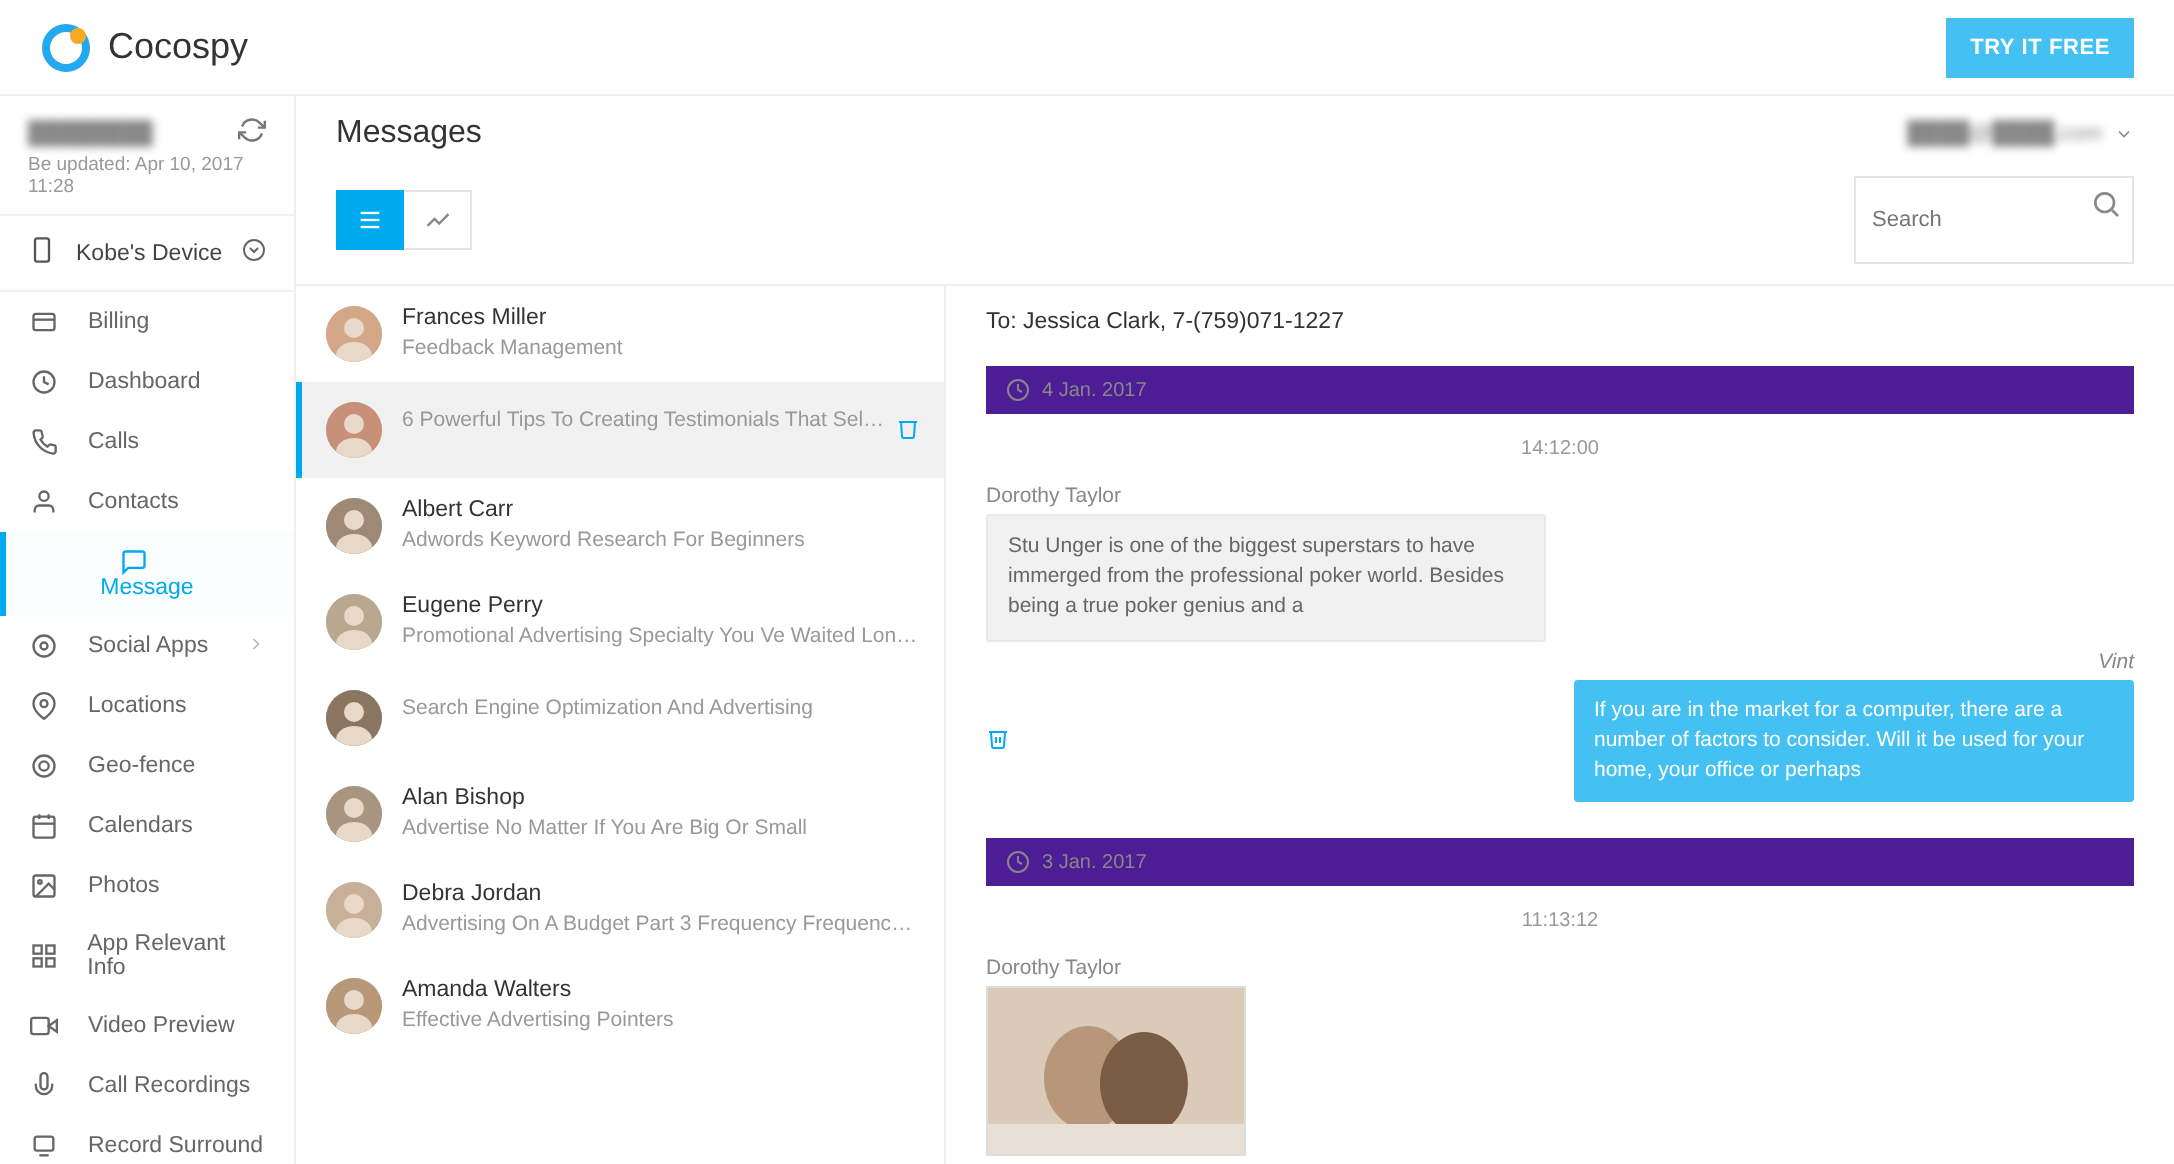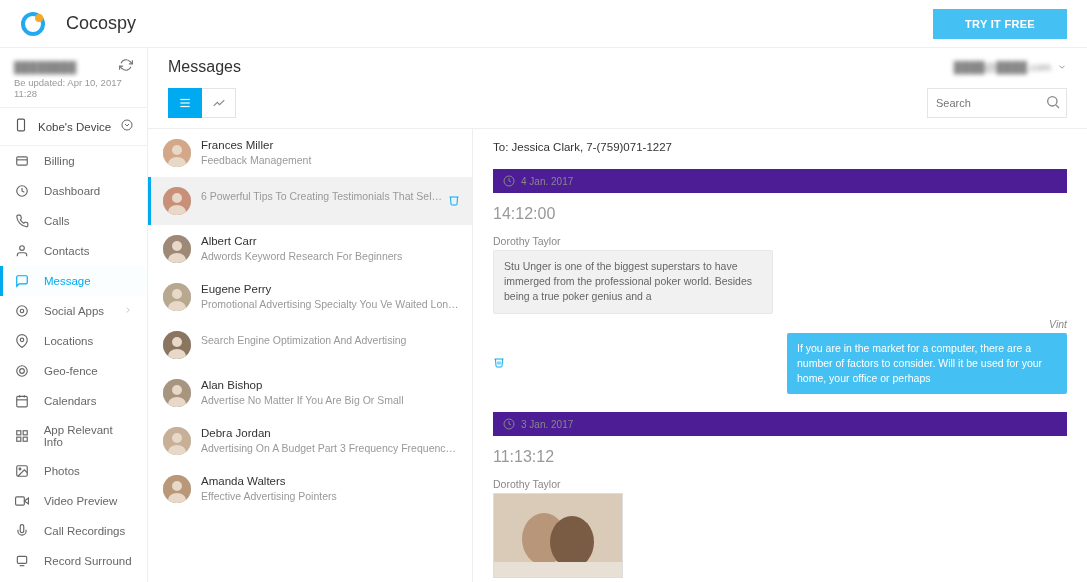--- a/index.html
+++ b/index.html
@@ -1,61 +1,61 @@
 <!DOCTYPE html>
 <html><head>
 <meta charset="utf-8">
 <style>
 * { box-sizing: border-box; margin: 0; padding: 0; }
 body { font-family: -apple-system, BlinkMacSystemFont, "Segoe UI", Helvetica, Arial, sans-serif; font-size: 12px; color: #444; background: #fff; width: 1087px; height: 582px; overflow: hidden; }
 .topbar { height: 48px; display: flex; align-items: center; padding: 0 20px; border-bottom: 1px solid #eee; }
-.logo-wrap { display: flex; align-items: center; gap: 20px; }
+.logo-wrap { display: flex; align-items: center; gap: 8px; }
 .brand { font-size: 18px; font-weight: 500; color: #333; }
-.try-btn { margin-left: auto; background: #44c1f2; color: #fff; border: none; padding: 9px 32px; font-size: 11px; font-weight: 600; letter-spacing: 0.3px; cursor: pointer; text-transform: uppercase; }
+.try-btn { margin-left: auto; background: #44c1f2; color: #fff; border: none; padding: 9px 12px; font-size: 11px; font-weight: 600; letter-spacing: 0.3px; cursor: pointer; text-transform: uppercase; }
 .main { display: flex; height: 534px; }
 .sidebar { width: 148px; border-right: 1px solid #eee; display: flex; flex-direction: column; }
 .sb-header { padding: 10px 14px 8px; }
 .sb-header-top { display: flex; align-items: center; justify-content: space-between; }
 .blurred { filter: blur(2px); color: #888; font-size: 11px; }
 .updated { font-size: 9.5px; color: #999; margin-top: 2px; }
 .refresh-icon { color: #777; cursor: pointer; }
 .device-row { display: flex; align-items: center; padding: 10px 14px; border-top: 1px solid #f0f0f0; border-bottom: 1px solid #f0f0f0; }
 .device-icon { margin-right: 10px; color: #555; }
 .device-name { flex: 1; font-size: 11.5px; color: #444; }
 .device-chev { color: #666; }
 .nav { flex: 1; overflow-y: auto; }
 .nav-item { display: flex; align-items: center; padding: 8px 14px; cursor: pointer; color: #666; font-size: 11.5px; }
-.nav-item.active { color: #00aaf0; border-left: 3px solid #00aaf0; padding-left: 11px; background: #fafeff; }
+.nav-item.active { color: #00aaf0; border-left: 3px solid #00aaf0; padding-left: 11px; background: #fafeff; flex-direction: column; }
 .nav-icon { width: 16px; margin-right: 14px; display: flex; align-items: center; justify-content: center; }
 .nav-item .chev { margin-left: auto; color: #bbb; }
 .content { flex: 1; background: #fff; overflow: hidden; }
 .content-head { display: flex; align-items: center; padding: 10px 20px 6px; }
 .page-title { font-size: 16px; font-weight: 500; color: #333; }
 .email-wrap { margin-left: auto; display: flex; align-items: center; gap: 6px; font-size: 11px; color: #888; }
 .toolbar { display: flex; align-items: center; padding: 6px 20px 10px; border-bottom: 1px solid #eee; }
 .view-btn { width: 34px; height: 30px; display: flex; align-items: center; justify-content: center; border: 1px solid #e4e4e4; cursor: pointer; background:#fff; }
 .view-btn.active { background: #00aaf0; border-color: #00aaf0; color: #fff; }
 .view-btn + .view-btn { border-left: none; }
 .search-wrap { margin-left: auto; position: relative; }
-.search-input { width: 140px; height: 30px; border: 1px solid #e4e4e4; padding: 0 30px 0 8px; font-size: 11px; color: #666; }
+.search-input { width: 140px; height: 44px; border: 1px solid #e4e4e4; padding: 0 30px 0 8px; font-size: 11px; color: #666; }
 .search-ic { position: absolute; right: 6px; top: 6px; color: #888; }
 .panels { display: flex; height: 460px; }
 .convo-list { width: 325px; border-right: 1px solid #eee; overflow-y: auto; }
 .convo { display: flex; align-items: flex-start; padding: 10px 12px; cursor: pointer; border-left: 3px solid transparent; }
 .convo.active { background: #f1f1f1; border-left-color: #00aaf0; }
 .avatar { width: 28px; height: 28px; border-radius: 50%; background: #ccc; flex-shrink: 0; margin-right: 10px; overflow: hidden; }
 .avatar svg { width: 100%; height: 100%; }
 .convo-body { flex: 1; min-width: 0; }
 .convo-name { font-size: 11.5px; color: #333; font-weight: 500; }
 .convo-prev { font-size: 10.5px; color: #999; margin-top: 3px; overflow: hidden; text-overflow: ellipsis; white-space: nowrap; }
 .convo .del { color: #00aaf0; margin-left: 4px; align-self: center; }
 .chat { flex: 1; overflow-y: auto; padding: 0 20px; position: relative; }
 .chat-to { font-size: 11.5px; color: #333; padding: 12px 0; }
 .date-sep { display: flex; align-items: center; background: #4c1d95; padding: 6px 10px; margin: 4px 0; font-size: 10px; color: #888; gap: 6px; }
-.time-center { font-size: 16px; color: #999; padding: 8px 0; }
+.time-center { text-align: center; font-size: 10px; color: #999; padding: 8px 0; }
 .sender-lbl { font-size: 10.5px; color: #888; margin: 4px 0 3px; }
 .sender-lbl.right { text-align: right; font-style: italic; }
 .bubble-row { display: flex; align-items: center; gap: 6px; }
 .bubble { max-width: 280px; padding: 8px 10px; font-size: 10.5px; line-height: 1.45; border-radius: 2px; }
 .bubble.in { background: #f1f1f1; border: 1px solid #e8e8e8; color: #666; }
 .bubble.out { background: #44c1f2; color: #fff; margin-left: auto; }
 .bubble-row.out { justify-content: flex-end; }
 .trash-small { color: #00aaf0; cursor: pointer; }
 .img-msg { width: 130px; height: 85px; background: linear-gradient(135deg,#d9c2a8,#a88b6e); border:1px solid #ddd; overflow:hidden; }
 </style>
@@ -182,37 +182,37 @@
               <line x1="16" y1="2" x2="16" y2="6"></line>
               <line x1="8" y1="2" x2="8" y2="6"></line>
               <line x1="3" y1="10" x2="21" y2="10"></line>
             </svg>
           </span>
           <span>Calendars</span>
         </div>
         <div class="nav-item">
           <span class="nav-icon">
             <svg width="14" height="14" viewBox="0 0 24 24" fill="none" stroke="currentColor" stroke-width="2">
+              <rect x="3" y="3" width="18" height="18" rx="2"></rect>
+              <circle cx="8.5" cy="8.5" r="1.5"></circle>
+              <polyline points="21 15 16 10 5 21"></polyline>
+            </svg>
+          </span>
+          <span>Photos</span>
+        </div>
+        <div class="nav-item">
+          <span class="nav-icon">
+            <svg width="14" height="14" viewBox="0 0 24 24" fill="none" stroke="currentColor" stroke-width="2">
               <rect x="3" y="3" width="7" height="7"></rect>
               <rect x="14" y="3" width="7" height="7"></rect>
               <rect x="14" y="14" width="7" height="7"></rect>
               <rect x="3" y="14" width="7" height="7"></rect>
             </svg>
           </span>
           <span>App Relevant Info</span>
-        </div>
-        <div class="nav-item">
-          <span class="nav-icon">
-            <svg width="14" height="14" viewBox="0 0 24 24" fill="none" stroke="currentColor" stroke-width="2">
-              <rect x="3" y="3" width="18" height="18" rx="2"></rect>
-              <circle cx="8.5" cy="8.5" r="1.5"></circle>
-              <polyline points="21 15 16 10 5 21"></polyline>
-            </svg>
-          </span>
-          <span>Photos</span>
         </div>
         <div class="nav-item">
           <span class="nav-icon">
             <svg width="14" height="14" viewBox="0 0 24 24" fill="none" stroke="currentColor" stroke-width="2">
               <polygon points="23 7 16 12 23 17 23 7"></polygon>
               <rect x="1" y="5" width="15" height="14" rx="2"></rect>
             </svg>
           </span>
           <span>Video Preview</span>
         </div>

